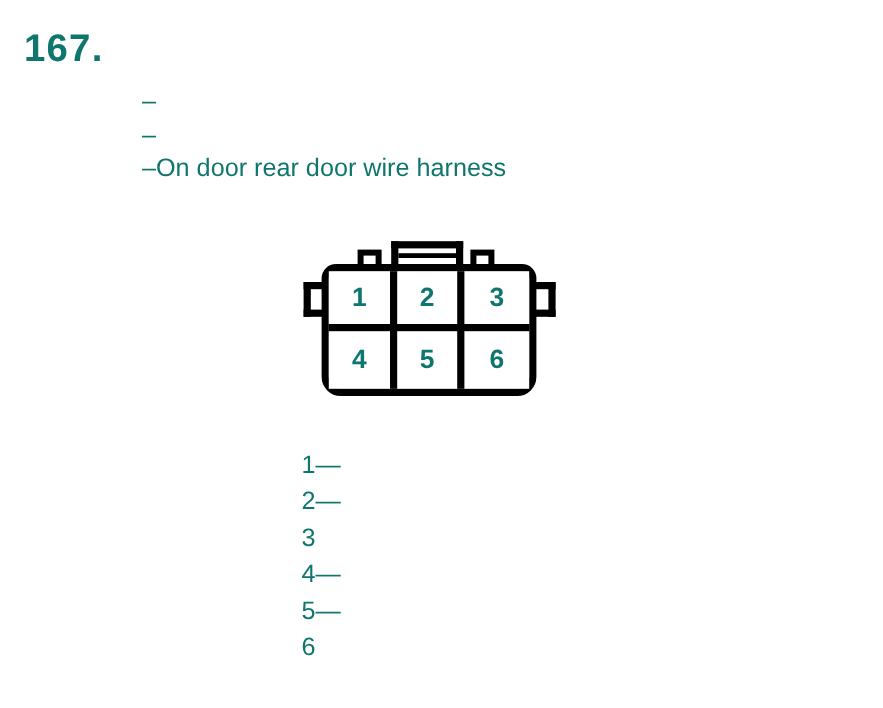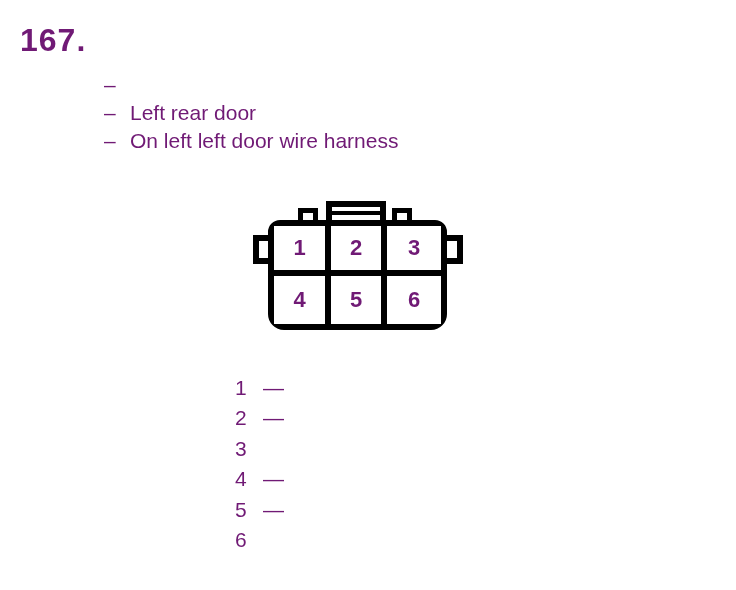--- a/index.html
+++ b/index.html
@@ -5,23 +5,24 @@
   html, body {
     margin: 0;
     padding: 0;
     background: #ffffff;
   }
   .sheet {
     position: relative;
     width: 736px;
     height: 590px;
     background: #ffffff;
-    color: #701a75;
+    color: #0f766e;
     font-family: "Liberation Sans", sans-serif;
     overflow: hidden;
+    text-align: right;
   }
 
   
   .header {
     position: absolute;
     left: 20px;
     top: 22px;
     display: flex;
     align-items: baseline;
     font-weight: 700;
@@ -143,25 +144,24 @@
   <div class="header">
     <span class="header-num">167.</span>
   </div>
 
   <div class="notes">
     <div class="note-line">
       <span class="note-dash">–</span>
     </div>
     <div class="note-line">
       <span class="note-dash">–</span>
-      <span>Left rear door</span>
     </div>
     <div class="note-line">
       <span class="note-dash">–</span>
-      <span>On left left door wire harness</span>
+      <span>On door rear door wire harness</span>
     </div>
   </div>
 
   <div class="connector">
     <div class="tab-center">
       <div class="tab-center-line"></div>
     </div>
     <div class="tab-small tab-left"></div>
     <div class="tab-small tab-right"></div>
     <div class="ear ear-left"></div>

